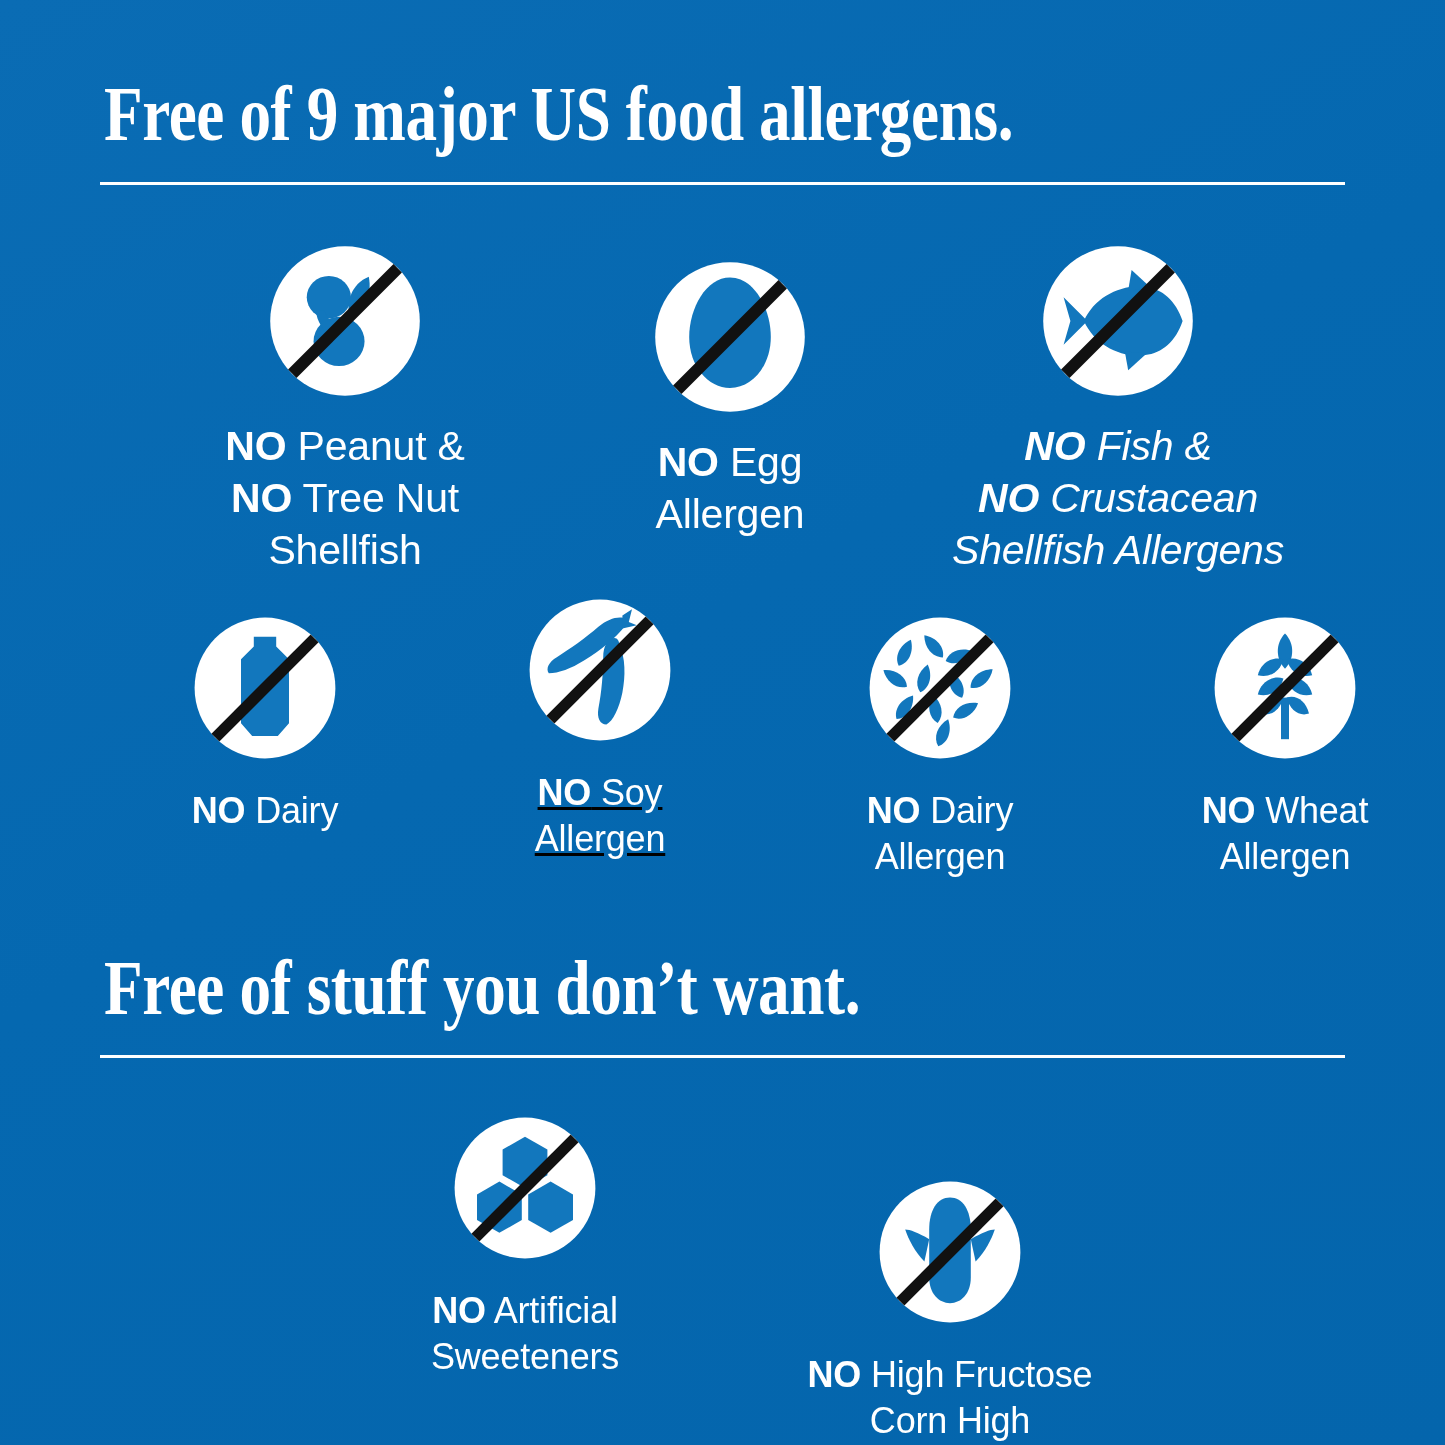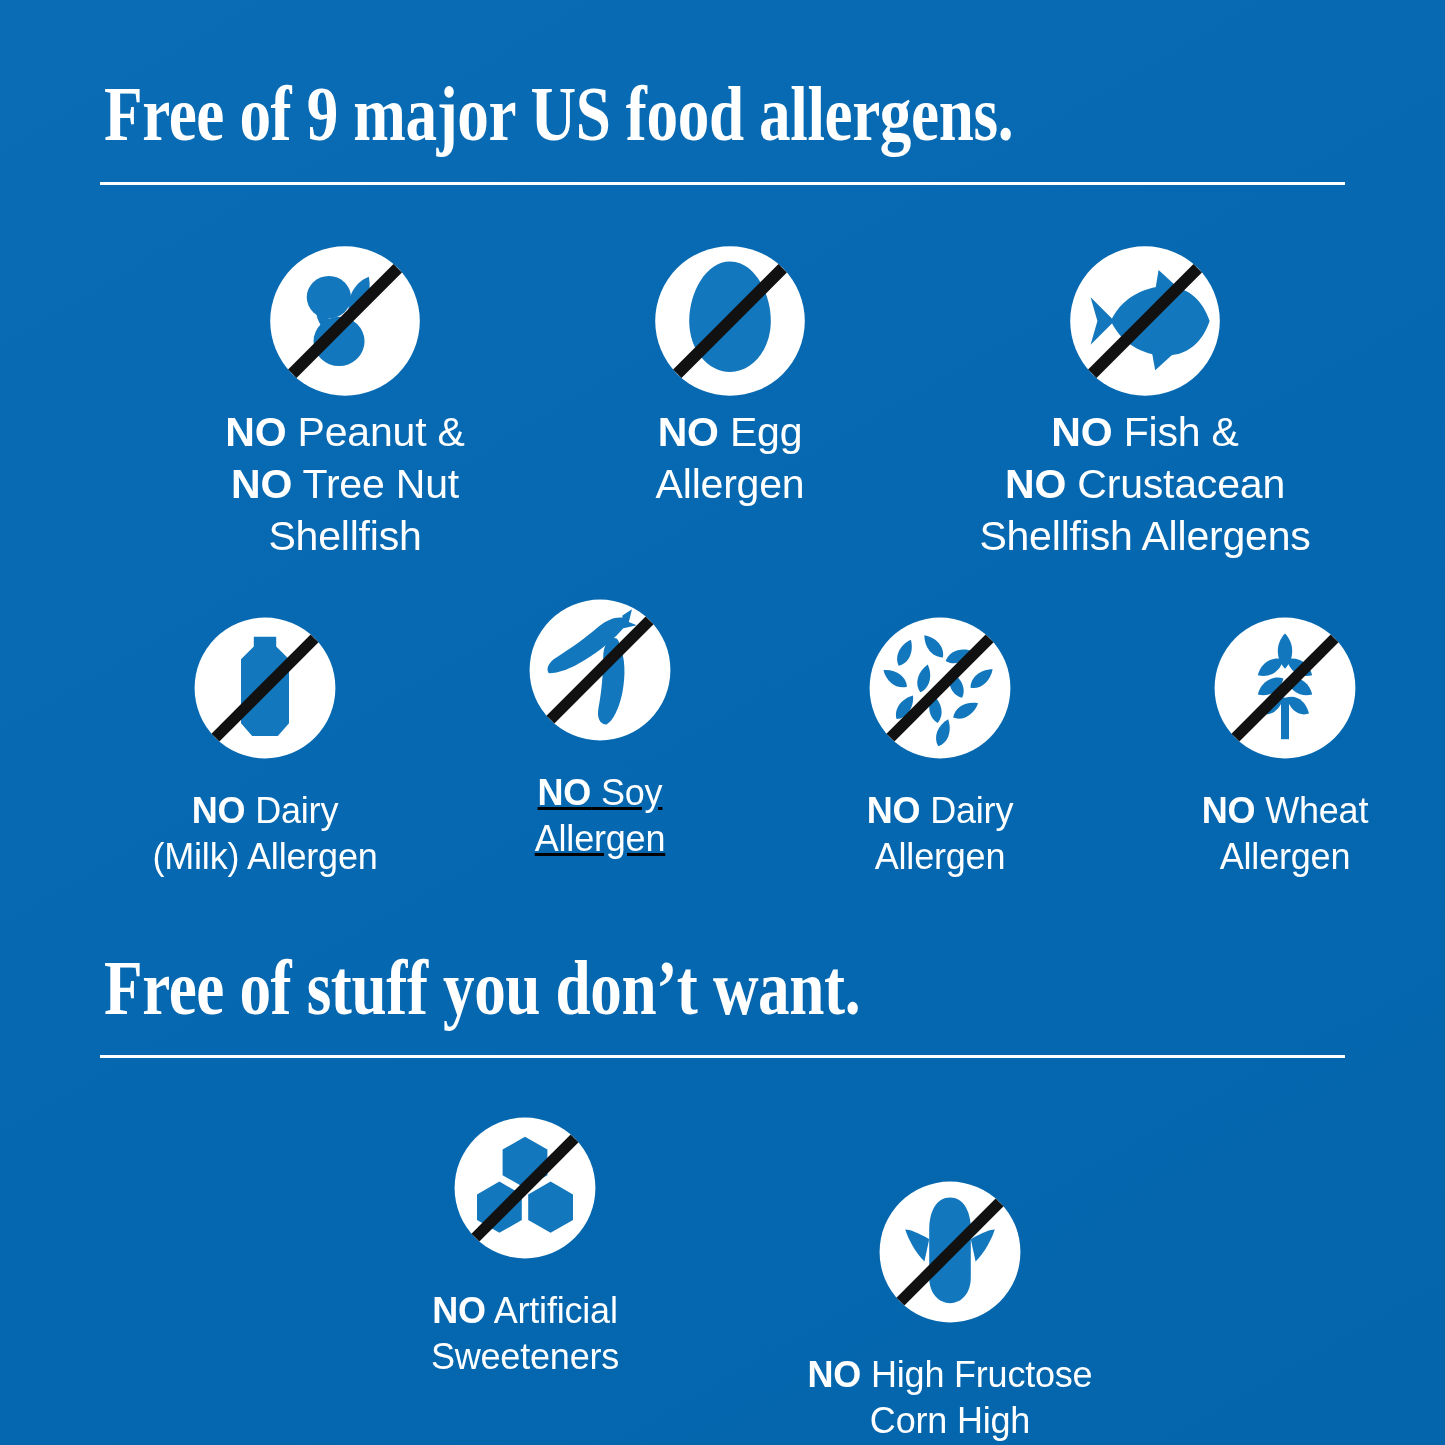--- a/index.html
+++ b/index.html
@@ -70,35 +70,36 @@
     align-items: center;
   }
   .badge {
     display: block;
   }
   .tile-label {
     color: #ffffff;
     font-size: 41px;
     line-height: 52px;
     font-weight: 400;
+    margin-top: 14px;
     letter-spacing: -0.2px;
   }
   .tile-label b {
     font-weight: 700;
   }
   .small .tile-label {
     font-size: 36px;
     line-height: 46px;
     margin-top: 20px;
   }
 
   
   #tile-peanut   { left: 60px;  top: 236px;  width: 570px; }
-  #tile-egg      { left: 470px; top: 236px;  width: 520px; }
-  #tile-fish     { left: 855px; top: 236px;  width: 580px; }
+  #tile-egg      { left: 470px; top: 252px;  width: 520px; }
+  #tile-fish     { left: 828px; top: 236px;  width: 580px; font-style: italic; }
 
   
   #tile-dairy    { left: 45px;  top: 608px;  width: 440px; }
   #tile-soy      { left: 420px; top: 590px;  width: 360px; text-decoration: underline; }
   #tile-sesame   { left: 740px; top: 608px;  width: 400px; }
   #tile-wheat    { left: 1090px;top: 608px;  width: 390px; }
 
   
   #tile-sweeteners { left: 340px; top: 1108px; width: 370px; }
   #tile-hfcs       { left: 740px; top: 1172px; width: 420px; }
@@ -174,21 +175,20 @@
   <div class="tile small" id="tile-dairy">
     <div class="icon-wrap">
       <svg class="badge" width="160" height="160" viewBox="0 0 100 100">
         <circle cx="50" cy="50" r="44" fill="#ffffff"></circle>
         <path d="M43 18 L57 18 L57 24 L65 32 L65 72 L58 80 L42 80 L35 72 L35 32 L43 24 Z" fill="#1277bd"></path>
         <line x1="19" y1="81" x2="81" y2="19" stroke="#111111" stroke-width="7"></line>
       </svg>
     </div>
     <div class="tile-label">
       <div><b>NO</b><span> Dairy</span></div>
-      <div><span>(Milk) Allergen</span></div>
     </div>
   </div>
 
   <div class="tile small" id="tile-soy">
     <div class="icon-wrap">
       <svg class="badge" width="160" height="160" viewBox="0 0 100 100">
         <circle cx="50" cy="50" r="44" fill="#ffffff"></circle>
         <g fill="#1277bd">
 
           <path d="M66 22 C60 30 50 38 40 44 C32 49 24 52 18 52 C16 49 18 45 23 42 C31 37 41 30 49 23 C55 18 62 16 66 18 C68 19 68 20 66 22 Z"></path>

